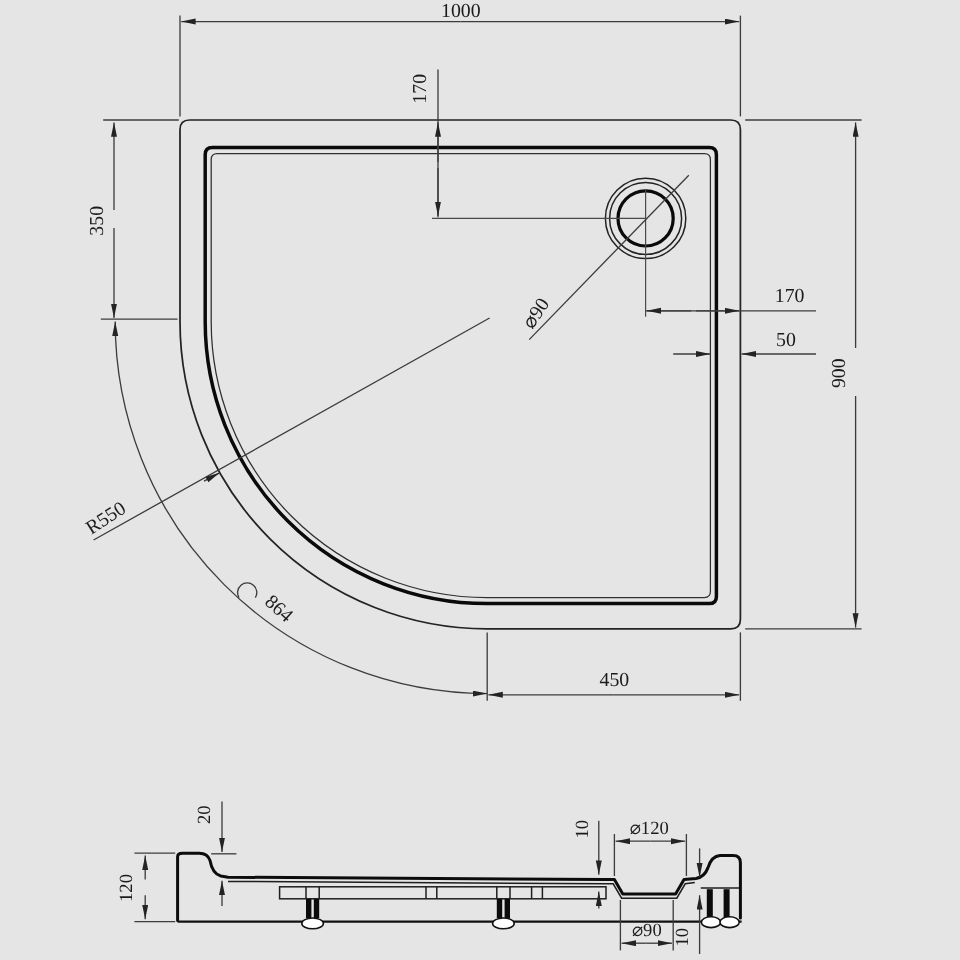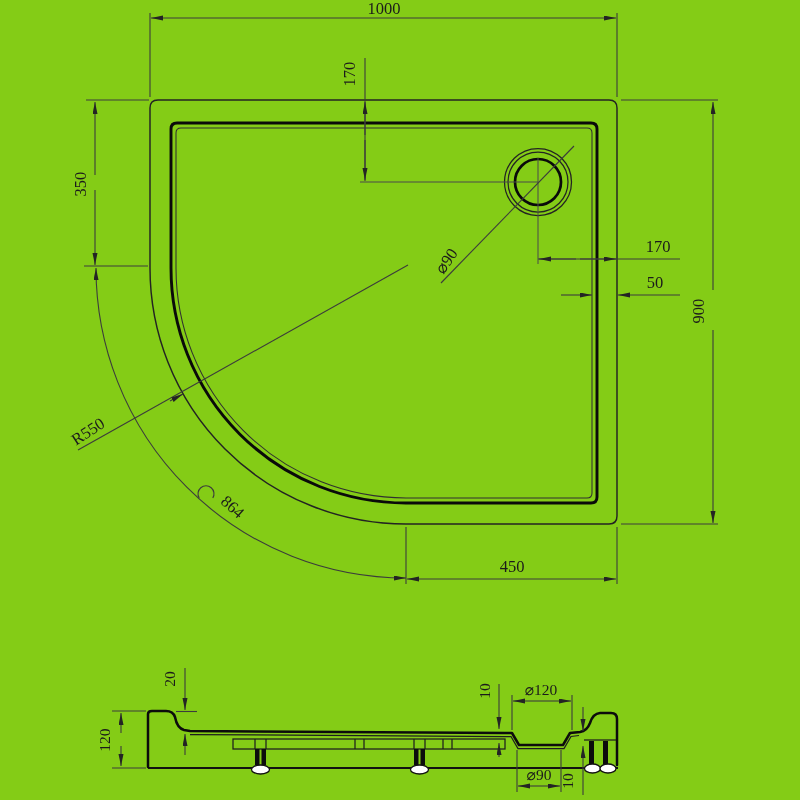--- a/index.html
+++ b/index.html
@@ -1,16 +1,16 @@
 <!DOCTYPE html>
 <html><head>
 <meta charset="utf-8">
 <style>
   html,body{margin:0;padding:0;background:#ffffff;}
-  .stage{width:800px;height:800px;background:#84cc16;position:relative;font-family:"Liberation Serif","DejaVu Serif",serif;}
+  .stage{width:800px;height:800px;background:#e5e5e5;position:relative;font-family:"Liberation Serif","DejaVu Serif",serif;}
   svg{display:block;}
   .oline{stroke:#232323;stroke-width:1.45;fill:none;}
   .othick{stroke:#0a0a0a;stroke-width:2.9;fill:none;}
   .ocomp{stroke:#303030;stroke-width:1.05;fill:none;}
   .dim{stroke:#3c3c3c;stroke-width:1.1;fill:none;}
   .ctr{stroke:#4a4a4a;stroke-width:1.0;fill:none;}
   .sthick{stroke:#0c0c0c;stroke-width:2.5;fill:none;stroke-linejoin:round;stroke-linecap:round;}
   .sthin{stroke:#1e1e1e;stroke-width:1.25;fill:none;}
   .sbase{stroke:#111111;stroke-width:1.9;fill:none;}
   .blk{fill:#0c0c0c;stroke:none;}

